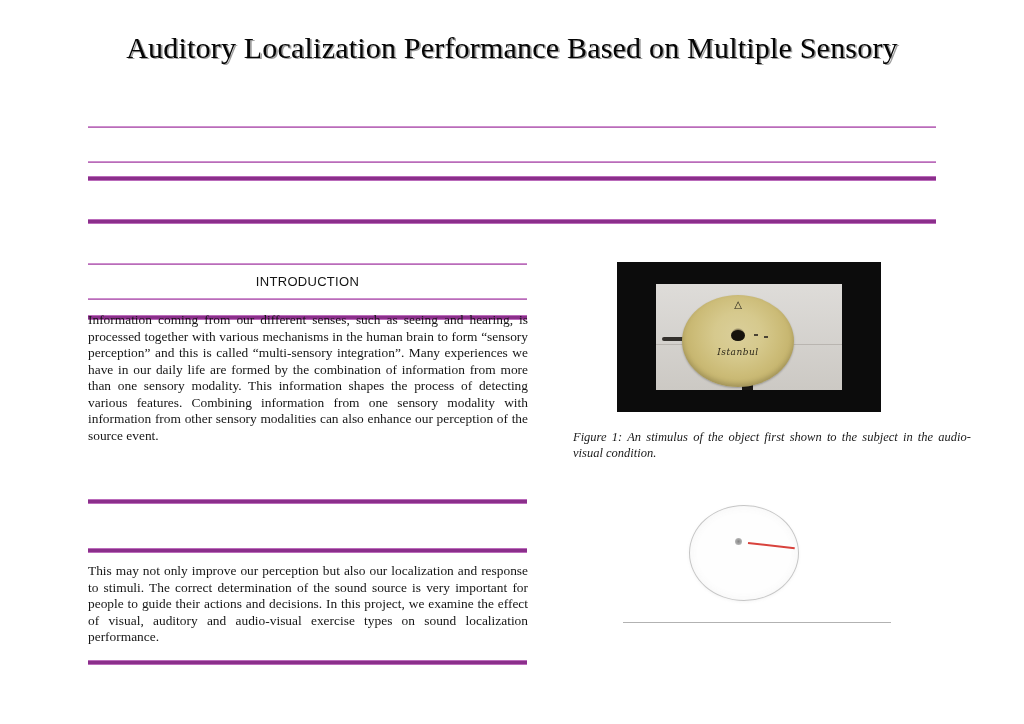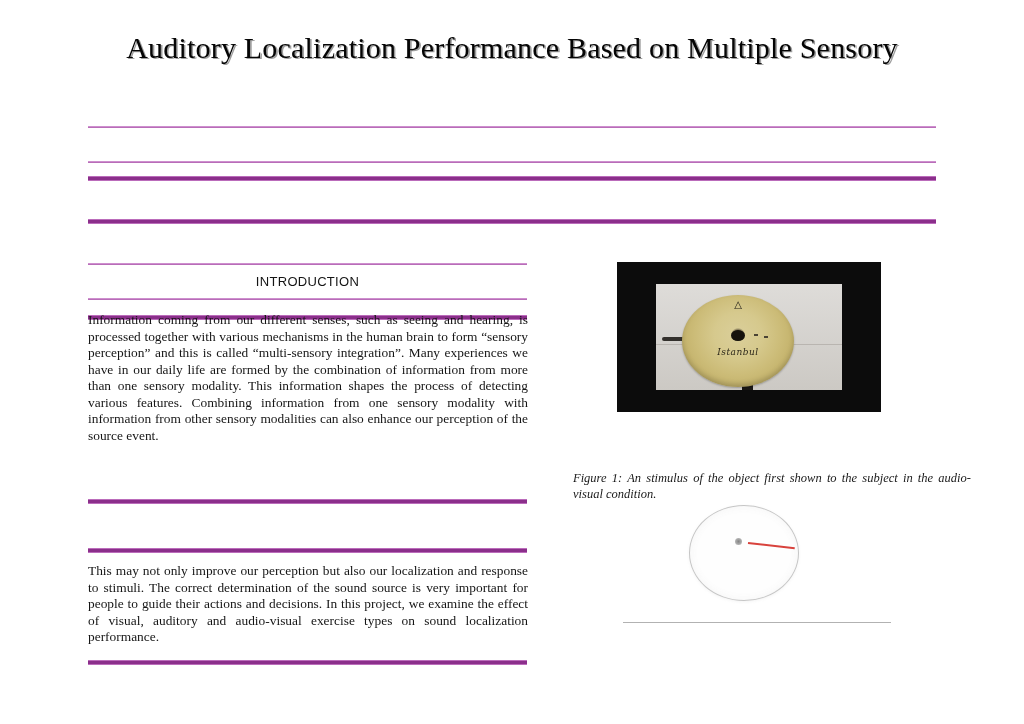--- a/index.html
+++ b/index.html
@@ -72,21 +72,21 @@
   .cymbal-brand{
     position:absolute; left:0; bottom:30px; width:100%; text-align:center;
     font-size:9px; font-style:italic; color:#2c2719; letter-spacing:0.5px;
     font-family:"DejaVu Serif", serif;
   }
   
   .caption{
     position:absolute; font-style:italic; font-size:12.5px; line-height:16px;
     text-align:justify; color:#191919;
   }
-  .caption1{ left:573px; top:429px; width:398px;margin-top:41px; }
+  .caption1{ left:573px; top:429px; width:398px; }
   .caption2{ left:583px; top:639px; width:399px; }
   
   .resp-circle{
     position:absolute; left:689px; top:505px; width:108px; height:94px;
     border:1px solid #c6c6c6; border-radius:50%;
     box-shadow:inset 0 0 8px rgba(120,120,120,0.07), 0 1px 3px rgba(150,150,150,0.10);
     background:#fefefe;
   }
   .resp-line{
     position:absolute; left:748px; top:542px; width:47px; height:2px;

